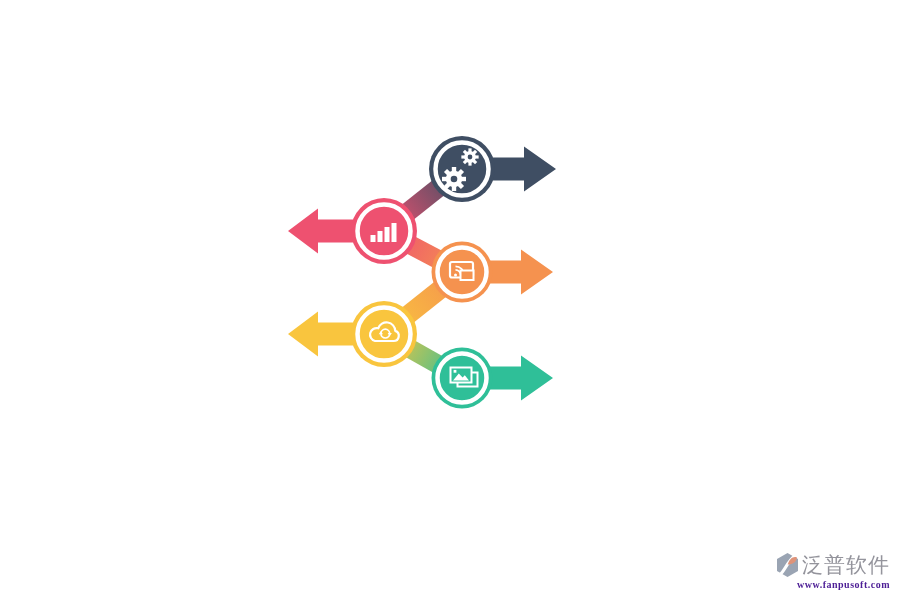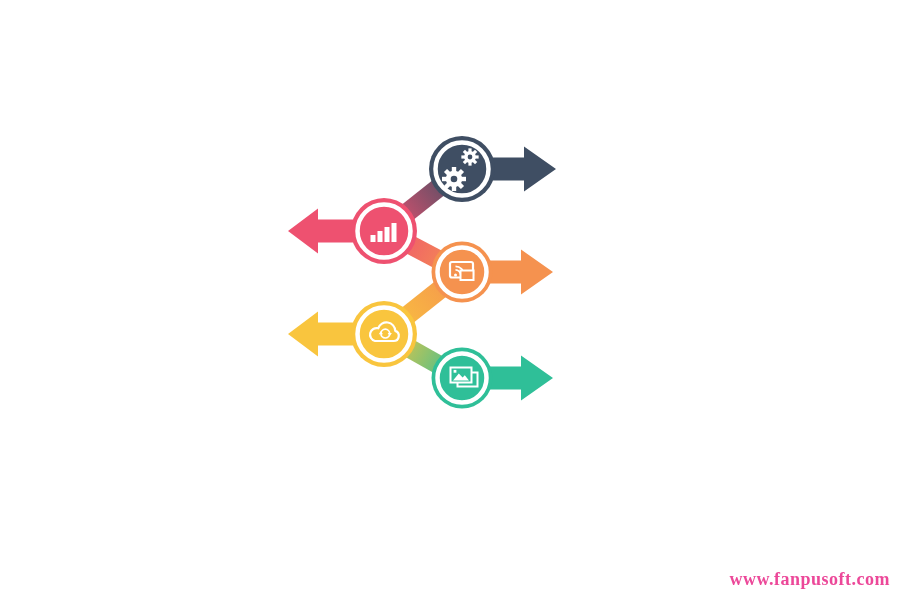--- a/index.html
+++ b/index.html
@@ -17,21 +17,21 @@
     position:absolute;right:10px;bottom:10px;
     display:flex;flex-direction:column;align-items:flex-end;
   }
   .logo-row{display:flex;align-items:center;gap:2px;}
   .logo-name{
     font-family:"Liberation Serif","DejaVu Serif",serif;
     font-size:21px;color:#94949c;letter-spacing:1px;line-height:24px;
   }
   .logo-url{
     font-family:"Liberation Serif","DejaVu Serif",serif;
-    font-size:18px;font-weight:bold;color:#ec4899;letter-spacing:0.5px;margin-top:1px;
+    font-size:10px;font-weight:bold;color:#4c1d95;letter-spacing:0.5px;margin-top:1px;
   }
 </style>
 </head>
 <body>
 
 <div class="stage">
 
   <svg class="diagram-svg" viewBox="0 0 900 600">
     <defs>
       <linearGradient id="g1" gradientUnits="userSpaceOnUse" x1="462" y1="169" x2="384" y2="231">
@@ -136,16 +136,24 @@
         <rect x="457.5" y="372.5" width="20" height="14" fill="none" stroke="#ffffff" stroke-width="2"></rect>
         <rect x="450.5" y="367.5" width="21" height="15" stroke="#ffffff" stroke-width="2" fill="#2fbf98"></rect>
         <polygon points="453,380.5 458.8,373.4 462.6,377.6 464.8,375.2 469,380.5" fill="#ffffff"></polygon>
         <rect x="453.6" y="369.9" width="2.8" height="2.8" fill="#ffffff"></rect>
       </g>
     </g>
   </svg>
 
 
   <div class="logo">
+    <div class="logo-row">
+      <svg width="25" height="26" viewBox="0 0 24 26">
+        <polygon points="12,1 22.5,7 22.5,19 12,25 1.5,19 1.5,7" fill="#9aa4b3"></polygon>
+        <path d="M4,23 C9.5,19 10.5,11 20.5,2.5" fill="none" stroke="#ffffff" stroke-width="3"></path>
+        <path d="M12.2,12.4 C14,6.8 17.2,4 21.3,5.2 C21.6,8.8 17.8,12.8 12.2,12.4 Z" fill="#df9379"></path>
+      </svg>
+      <span class="logo-name">泛普软件</span>
+    </div>
     <div class="logo-url">www.fanpusoft.com</div>
   </div>
 
 </div>
 
 </body></html>

